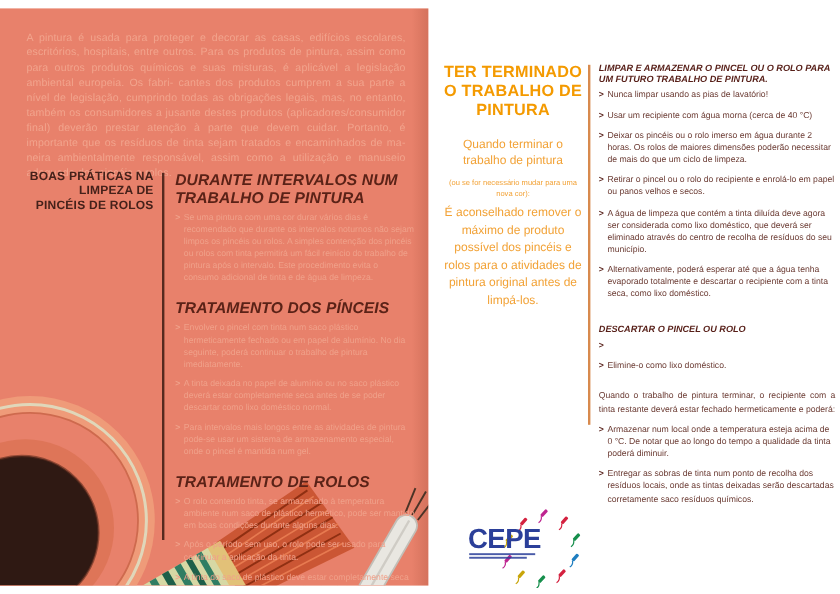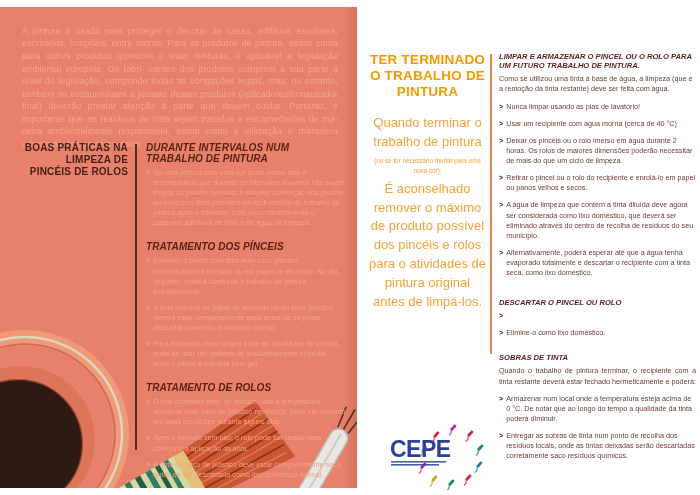--- a/index.html
+++ b/index.html
@@ -12,31 +12,31 @@
   .page-left::after{content:"";position:absolute;right:0;top:0;width:14px;height:100%;
              background:linear-gradient(to left,rgba(110,35,15,.16),rgba(110,35,15,0));pointer-events:none;}
   .intro{position:absolute;left:22px;top:9px;width:316px;font-size:8.8px;line-height:1.43;
          color:#F2A48D;text-align:justify;letter-spacing:.15px;}
   .left-main{position:absolute;left:22px;top:135px;width:325px;display:flex;z-index:3;}
   .left-title{width:106px;flex:none;text-align:right;color:#45211A;font-weight:bold;
               font-size:10px;line-height:1.18;letter-spacing:.2px;}
   .left-divider{width:2px;flex:none;background:#552A1F;margin:2px 9px 0 7px;height:306px;}
   .left-sections{width:200px;}
   .sec{margin-bottom:13px;}
-  .sec-heading{font-style:italic;font-weight:bold;font-size:10px;color:#5A2217;
+  .sec-heading{font-style:italic;font-weight:bold;font-size:13px;color:#5A2217;
                margin:0 0 4px 0;letter-spacing:.1px;}
   .li{display:flex;font-size:7.2px;line-height:1.4;margin-bottom:6px;color:#F0A18A;}
   .mk{font-weight:bold;margin-right:3px;flex:none;}
   .photo{position:absolute;left:0;bottom:0;z-index:1;display:block;}
 
   
   .rp-left{position:absolute;left:368px;top:52px;width:119px;text-align:center;}
   .rp-title{color:#F49A00;font-weight:bold;font-size:13.5px;line-height:1.18;
             letter-spacing:.2px;margin:0 0 14px 0;}
-  .rp-sub{color:#F2A236;font-size:13px;line-height:1.45;margin:0 0 5px 0;}
+  .rp-sub{color:#F2A236;font-size:10px;line-height:1.45;margin:0 0 5px 0;}
   .rp-sub.small{font-size:6.3px;}
   .rp-divider{position:absolute;left:490px;top:54px;width:1.5px;height:300px;background:#D88A4E;}
   .rp-right{position:absolute;left:499px;top:52px;width:197px;color:#6B3B33;}
   .rp-sec{margin-bottom:15px;}
   .rp-h{font-style:italic;font-weight:bold;font-size:7.6px;color:#571F18;margin:0 0 4px 0;}
   .rp-p{font-size:7.2px;line-height:1.45;margin:0 0 7px 0;}
   .rp-p.just{text-align:justify;}
   .rp-right .li{color:#6B3B33;margin-bottom:7px;}
   .rp-right .mk{color:#571F18;}
 
@@ -152,21 +152,20 @@
     <p class="rp-sub small">(ou se for necessário mudar para uma nova cor):</p>
     <p class="rp-sub">É aconselhado remover o máximo de produto possível dos pincéis e rolos para o atividades de pintura original antes de limpá-los.</p>
   </div>
 
   <div class="rp-divider"></div>
 
   <div class="rp-right">
 
     <div class="rp-sec">
       <h3 class="rp-h">LIMPAR E ARMAZENAR O PINCEL OU O ROLO PARA UM FUTURO TRABALHO DE PINTURA.</h3>
-      <p class="rp-p">Como se utilizou uma tinta à base de água, a limpeza (que é a remoção da tinta restante) deve ser feita com água.</p>
       <div class="li">
         <span class="mk">&gt;</span>
         <span>Nunca limpar usando as pias de lavatório!</span>
       </div>
       <div class="li">
         <span class="mk">&gt;</span>
         <span>Usar um recipiente com água morna (cerca de 40 °C)</span>
       </div>
       <div class="li">
         <span class="mk">&gt;</span>
@@ -191,21 +190,20 @@
       <div class="li">
         <span class="mk">&gt;</span>
       </div>
       <div class="li">
         <span class="mk">&gt;</span>
         <span>Elimine-o como lixo doméstico.</span>
       </div>
     </div>
 
     <div class="rp-sec">
-      <h3 class="rp-h">SOBRAS DE TINTA</h3>
       <p class="rp-p just">Quando o trabalho de pintura terminar, o recipiente com a tinta restante deverá estar fechado hermeticamente e poderá:</p>
       <div class="li">
         <span class="mk">&gt;</span>
         <span>Armazenar num local onde a temperatura esteja acima de 0 °C. De notar que ao longo do tempo a qualidade da tinta poderá diminuir.</span>
       </div>
       <div class="li">
         <span class="mk">&gt;</span>
         <span>Entregar as sobras de tinta num ponto de recolha dos resíduos locais, onde as tintas deixadas serão descartadas corretamente saco resíduos químicos.</span>
       </div>
     </div>

